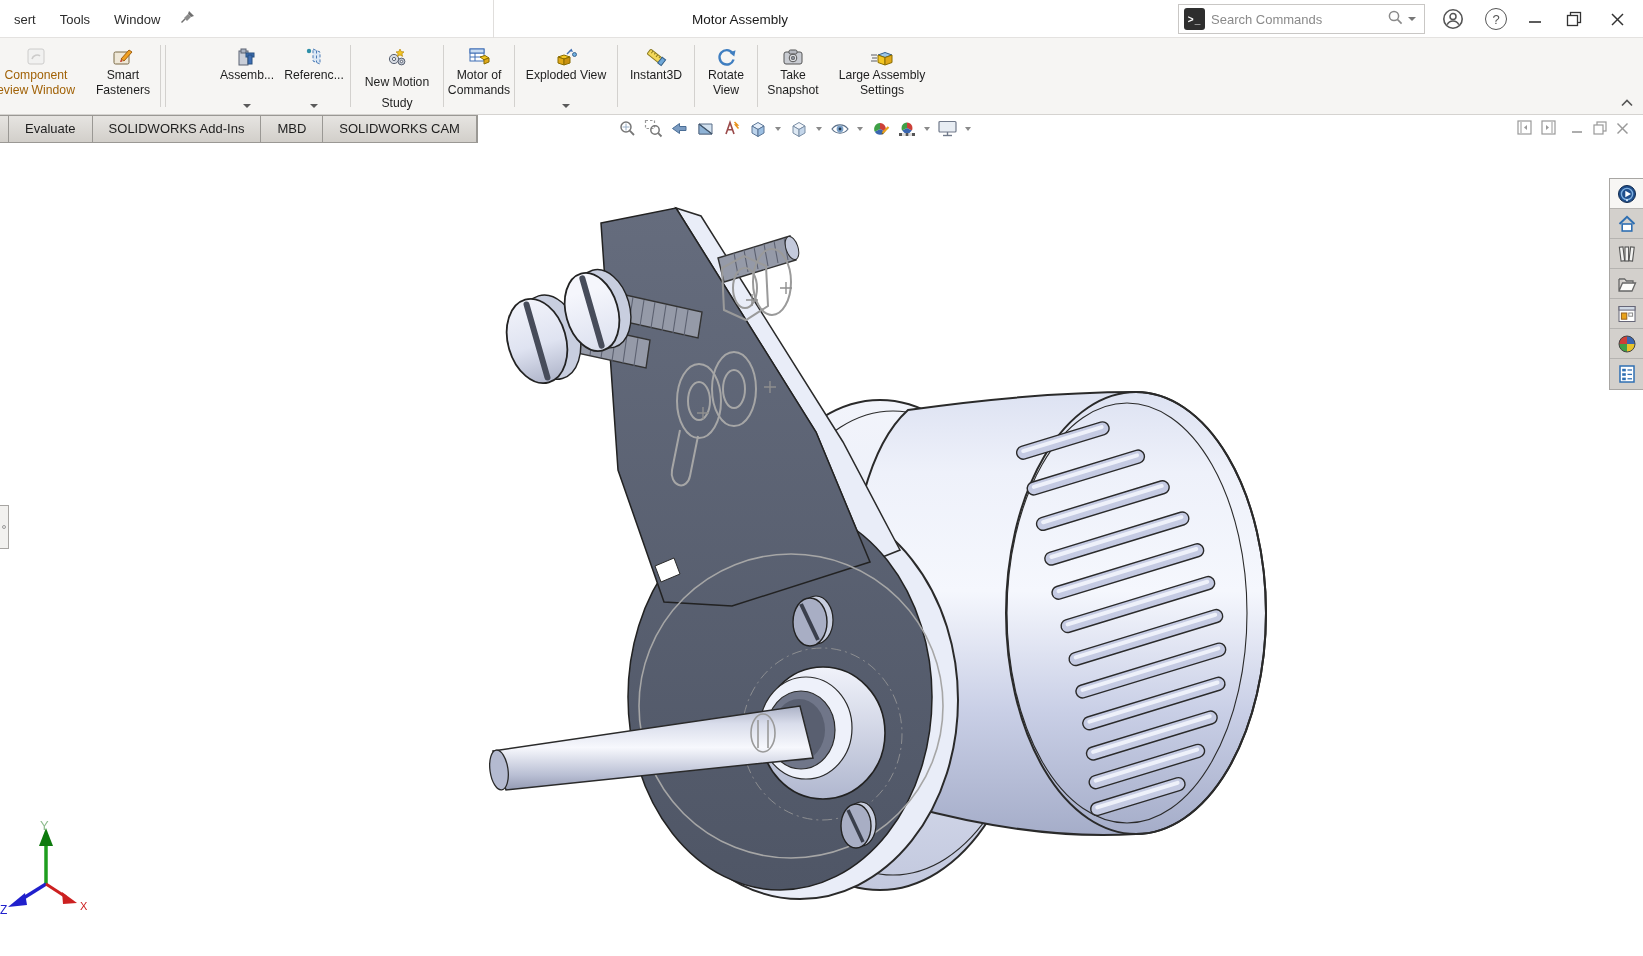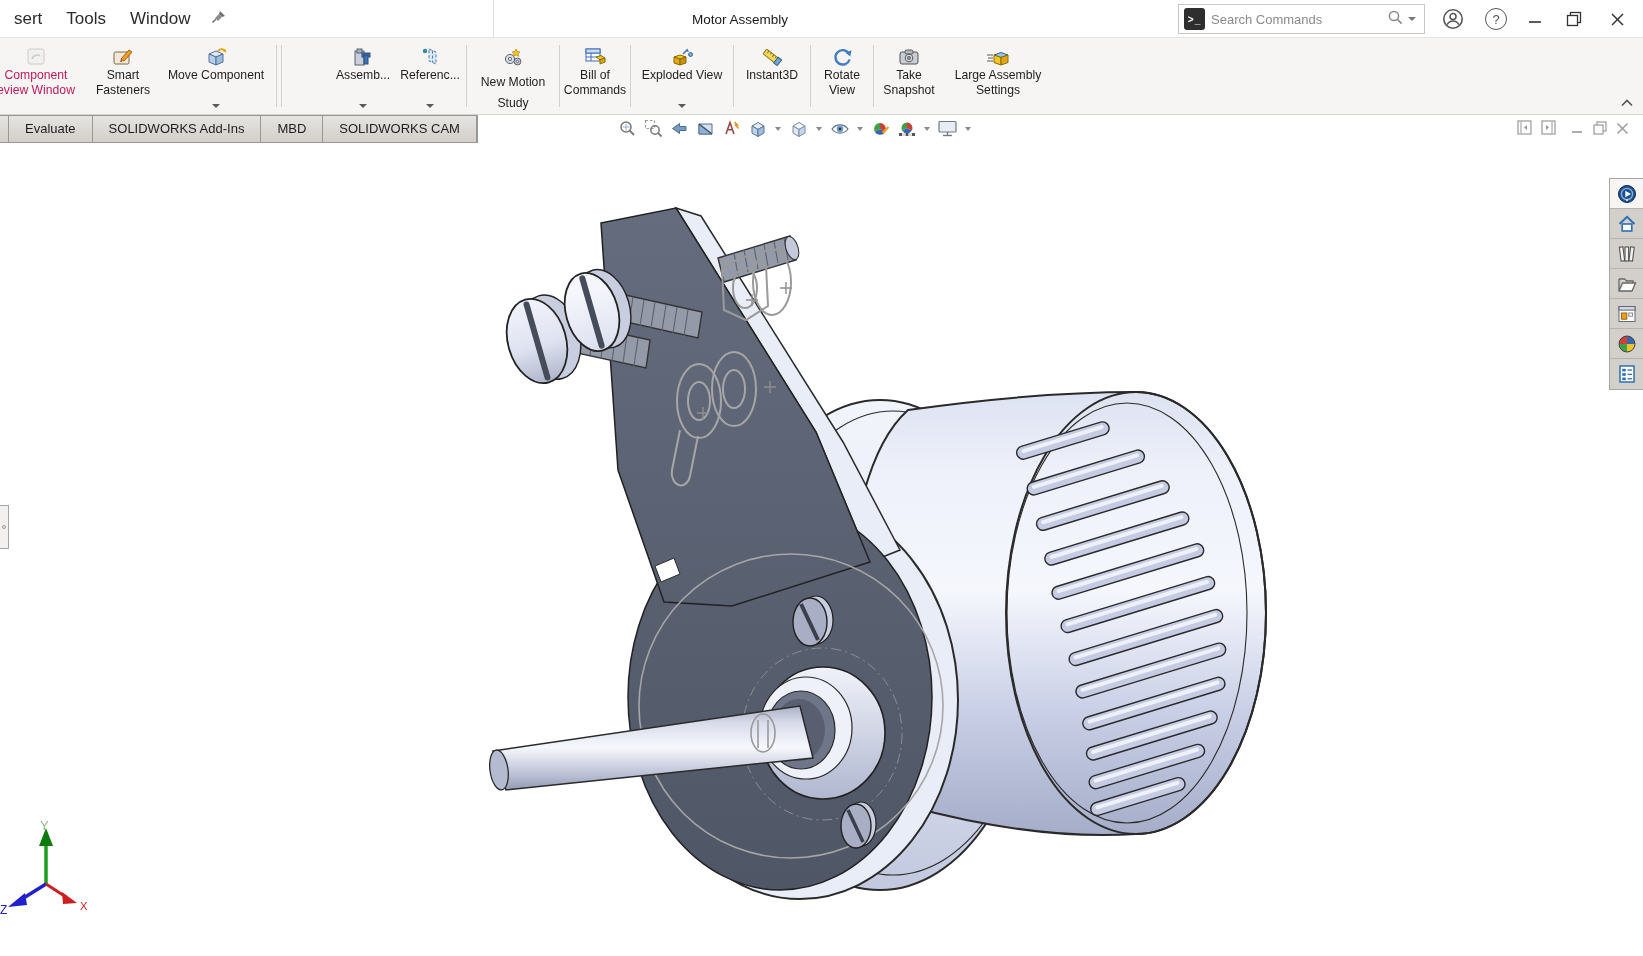--- a/index.html
+++ b/index.html
@@ -2,38 +2,38 @@
 <html><head>
 <meta charset="utf-8">
 <style>
   * { margin:0; padding:0; box-sizing:border-box; }
   html,body { width:1643px; height:956px; overflow:hidden; background:#fff;
     font-family:"Liberation Sans", sans-serif; -webkit-font-smoothing:antialiased; }
 
   
   .titlebar { position:relative; height:38px; background:#ffffff; border-bottom:1px solid #e4e2e0; }
   .menus { position:absolute; left:0; top:0; height:38px; display:flex; align-items:center; gap:4px; padding-left:4px; }
-  .menu-item { font-size:17px; color:#2b2b2b; padding:4px 10px; cursor:default; }
+  .menu-item { font-size:13px; color:#2b2b2b; padding:4px 10px; cursor:default; }
   .menu-divider { position:absolute; left:493px; top:0; width:1px; height:38px; background:#e0dedc; }
   .win-title { position:absolute; left:610px; width:260px; top:0; height:38px; display:flex; align-items:center; justify-content:center; font-size:13.5px; color:#1a1a1a; }
   .searchbox { position:absolute; left:1178px; top:4px; width:247px; height:30px; border:1px solid #c9c7c5; background:#fff; display:flex; align-items:center; }
   .term-ico { width:22px; height:22px; margin:0 6px 0 5px; background:#2e2e2e; border-radius:3px; color:#fff; font-size:10px; font-weight:bold; display:flex; align-items:center; justify-content:center; letter-spacing:1px; }
   .searchbox input { flex:1; border:none; outline:none; font-size:13px; color:#444; font-family:"Liberation Sans",sans-serif; }
   .searchbox input::placeholder { color:#8a8a8a; }
   .sb-mag { margin-right:2px; }
   .caret-down { width:0; height:0; border-left:4px solid transparent; border-right:4px solid transparent; border-top:4.5px solid #777; margin:0 8px 0 2px; }
   .tb-ico { position:absolute; top:8px; width:22px; height:22px; display:flex; align-items:center; justify-content:center; }
   .helptxt { position:absolute; top:8px; width:22px; height:22px; border:1.6px solid #555; border-radius:50%; color:#555; font-size:13px; display:flex; align-items:center; justify-content:center; }
 
   
   .ribbon { position:relative; height:77px; background:#f6f5f3; border-bottom:1px solid #d5d3d0; display:flex; align-items:flex-start; padding-top:5px; overflow:hidden; }
   .rbtn { position:relative; height:68px; display:flex; flex-direction:column; align-items:center; padding:0 7px; cursor:default; }
   .rbtn .ric { height:24px; display:flex; align-items:flex-end; justify-content:center; margin-bottom:1px; }
   .rbtn .rl { font-size:12.2px; color:#1e1e1e; line-height:15px; white-space:nowrap; }
-  .rbtn.disabled .rl { color:#be185d; }
+  .rbtn.disabled .rl { color:#a16207; }
   .rbtn.disabled .ric { opacity:.45; filter:grayscale(1); }
   .dcaret { position:absolute; bottom:3px; left:50%; margin-left:-4px; width:0; height:0; border-left:4px solid transparent; border-right:4px solid transparent; border-top:4px solid #5a5a5a; }
   .rsep { width:1px; height:62px; background:#d3d1ce; margin:2px 2px 0 2px; flex:0 0 1px; }
   .ribbon-collapse { position:absolute; right:10px; bottom:3px; }
 
   
   .tabrow { position:relative; height:28px; background:#ffffff; }
   .tabstrip { position:absolute; left:0; top:0; height:28px; display:flex; background:#4d7c0f; border:1px solid #9a9894; border-left:none; }
   .tab { font-size:13px; color:#1e1e1e; padding:0 16px; line-height:26px; border-right:1px solid #9a9894; background:linear-gradient(#e6e4e1,#d2cfca); cursor:default; white-space:nowrap; }
   .tab.sliver { width:9px; padding:0; }
@@ -130,33 +130,20 @@
       <svg width="22" height="20" viewBox="0 0 22 20">
           <rect x="2" y="5" width="15" height="12" rx="1.5" fill="#efe8d8" stroke="#7a6a45"></rect>
           <path d="M9 12 L17 3 L20 5 L12 14 Z" fill="#f0a020" stroke="#a06010"></path>
           <path d="M9 12 L10.5 14.5 L8 15 Z" fill="#c03020"></path>
         </svg>
     </span>
     <span class="rl">Smart</span>
     <span class="rl">Fasteners</span>
   </div>
 
-  <div class="rbtn" style="width:116px;">
-    <span class="ric">
-      <svg width="22" height="20" viewBox="0 0 22 20">
-          <polygon points="4,7 11,4 18,7 11,10" fill="#dceafa" stroke="#55719a"></polygon>
-          <polygon points="4,7 11,10 11,18 4,15" fill="#b8cfe8" stroke="#55719a"></polygon>
-          <polygon points="18,7 11,10 11,18 18,15" fill="#9cbbdd" stroke="#55719a"></polygon>
-          <path d="M13 4 C16 1 19 2 20 4" fill="none" stroke="#e8a400" stroke-width="1.8"></path>
-          <polygon points="20,1.5 21.5,5.5 17.8,4.6" fill="#e8a400"></polygon>
-        </svg>
-    </span>
-    <span class="rl">Move Component</span>
-    <span class="dcaret"></span>
-  </div>
 
   <div class="rsep"></div>
 
 
   <div class="rsep"></div>
 
   <div class="rbtn" style="width:66px;margin-left:46px;">
     <span class="ric">
       <svg width="20" height="20" viewBox="0 0 20 20">
           <rect x="2" y="4" width="9" height="14" fill="#c9ced8" stroke="#5a6272"></rect>
@@ -204,21 +191,21 @@
       <svg width="22" height="20" viewBox="0 0 22 20">
           <rect x="2" y="2" width="14" height="12" fill="#fff" stroke="#3f6fb5"></rect>
           <line x1="2" y1="6" x2="16" y2="6" stroke="#3f6fb5"></line>
           <line x1="2" y1="10" x2="16" y2="10" stroke="#3f6fb5"></line>
           <line x1="7" y1="2" x2="7" y2="14" stroke="#3f6fb5"></line>
           <rect x="2" y="2" width="14" height="4" fill="#c9dcf2" stroke="#3f6fb5"></rect>
           <path d="M12 10 L17 8.5 L21 11 L16 12.8 Z" fill="#f3c623" stroke="#8a6d00"></path>
           <path d="M16 12.8 L21 11 L21 15 L16 17 Z" fill="#e0a818" stroke="#8a6d00"></path>
         </svg>
     </span>
-    <span class="rl">Bill of</span>
+    <span class="rl">Motor of</span>
     <span class="rl">Commands</span>
   </div>
 
   <div class="rsep"></div>
 
   <div class="rbtn" style="width:98px;">
     <span class="ric">
       <svg width="22" height="20" viewBox="0 0 22 20">
           <path d="M3 10 L9 8 L15 10 L9 12 Z" fill="#f3c623" stroke="#8a6d00"></path>
           <path d="M3 10 L9 12 L9 18 L3 16 Z" fill="#e0a818" stroke="#8a6d00"></path>

